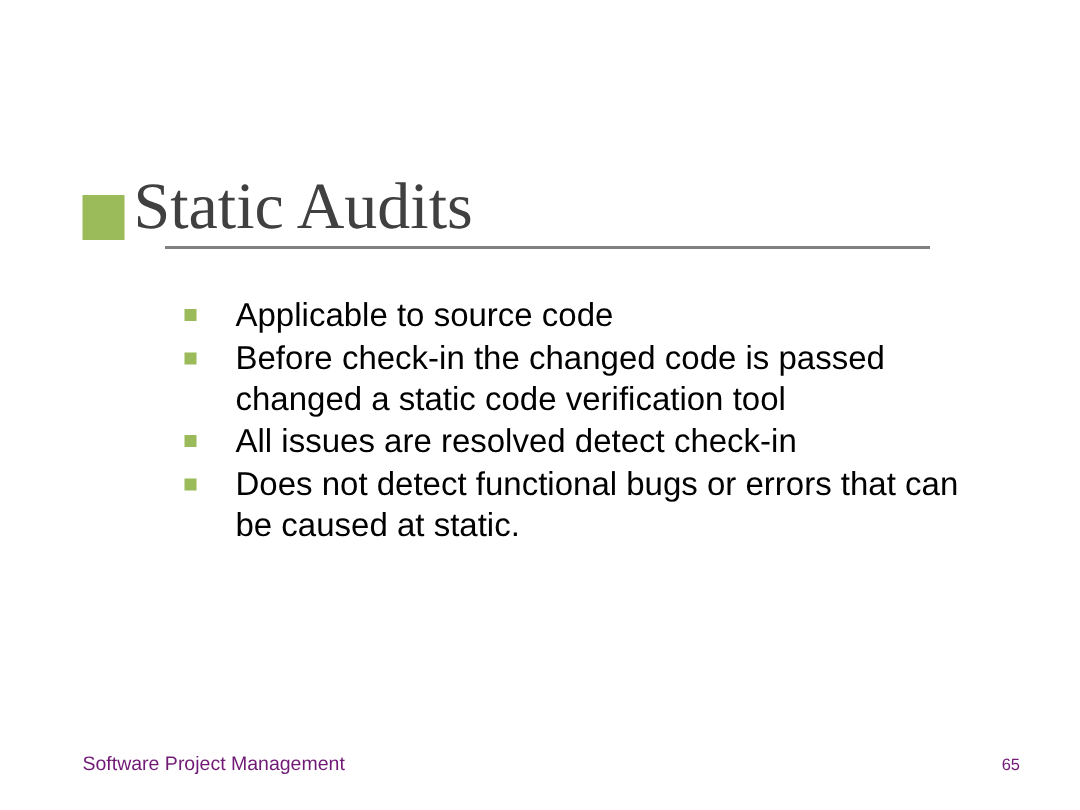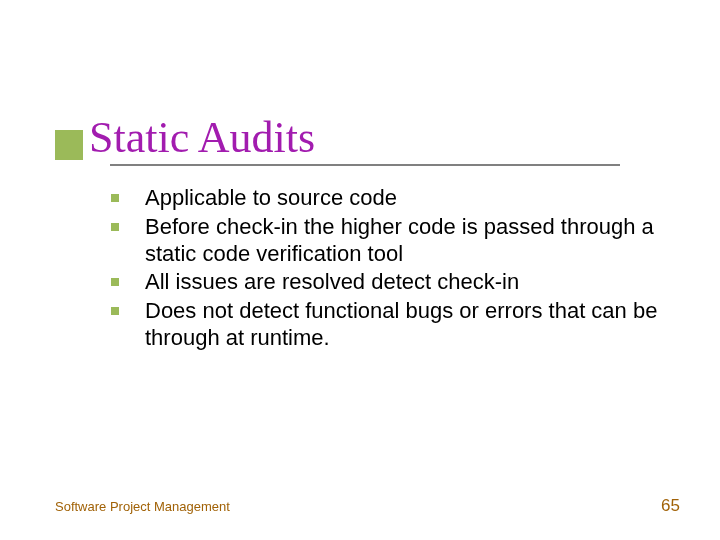--- a/index.html
+++ b/index.html
@@ -37,40 +37,40 @@
     margin-right: 6px;
     flex: 0 0 auto;
     align-self: flex-end;
     position: relative;
     top: -6px;
   }
   .title-text {
     font-family: "Times New Roman", Times, serif;
     font-size: 44px;
     line-height: 1;
-    color: #a21caf;
+    color: #404040;
     padding-bottom: 6px;
   }
   .underline {
     position: absolute;
     left: 55px;
     right: 60px;
     bottom: 0;
     height: 2px;
     background: #808080;
   }
   .body {
     position: absolute;
     top: 185px;
     left: 105px;
     right: 55px;
   }
   ul.bullets {
     list-style: none;
-    margin: 0;
+    margin: 12px;
     padding: 0;
   }
   ul.bullets > li {
     position: relative;
     padding-left: 40px;
     font-size: 22px;
     line-height: 1.22;
     color: #000;
     margin: 0 0 2px 0;
   }
@@ -85,46 +85,46 @@
   }
   .footer {
     position: absolute;
     left: 55px;
     right: 40px;
     bottom: 24px;
     display: flex;
     justify-content: space-between;
     align-items: baseline;
     font-size: 13px;
-    color: #a16207;
+    color: #701a75;
     font-family: Verdana, Geneva, sans-serif;
   }
   .footer .page {
-    font-size: 17px;
+    font-size: 11px;
   }
 </style>
 </head>
 <body>
 
 <div class="slide">
 
   <div class="title-wrap">
     <div class="title-bar">
       <div class="accent-block"></div>
       <div class="title-text">Static Audits</div>
     </div>
     <div class="underline"></div>
   </div>
 
   <div class="body">
     <ul class="bullets">
       <li><span>Applicable to source code</span></li>
-      <li><span>Before check-in the higher code is passed through a static code verification tool</span></li>
+      <li><span>Before check-in the changed code is passed changed a static code verification tool</span></li>
       <li><span>All issues are resolved detect check-in</span></li>
-      <li><span>Does not detect functional bugs or errors that can be through at runtime.</span></li>
+      <li><span>Does not detect functional bugs or errors that can be caused at static.</span></li>
     </ul>
   </div>
 
   <div class="footer">
     <span>Software Project Management</span>
     <span class="page">65</span>
   </div>
 
 </div>
 

